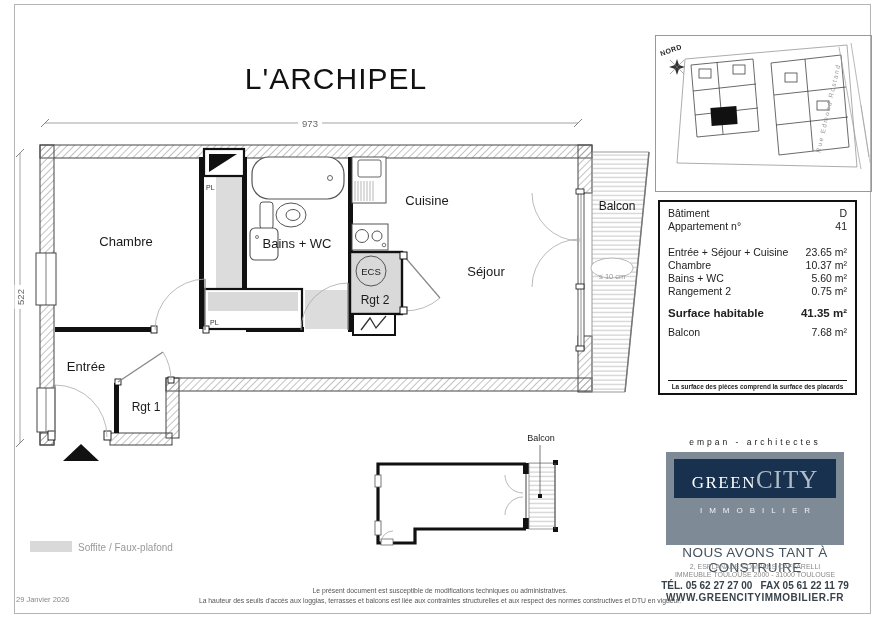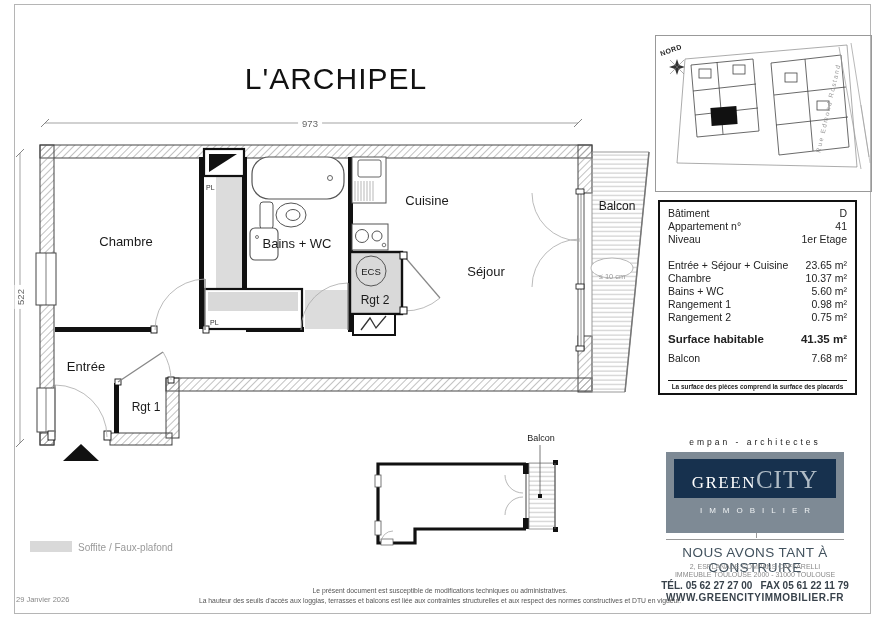--- a/index.html
+++ b/index.html
@@ -22,21 +22,21 @@
   
   #info-box{left:658px;top:200px;width:199px;height:195px;border:2px solid #111;box-sizing:border-box;
             display:flex;flex-direction:column;padding:5px 8px 0 8px;font-size:10.5px;z-index:3;}
   .irow{display:flex;justify-content:space-between;line-height:13px;}
   .gap14{height:13px;} .gap8{height:8px;} .gap6{height:5px;}
   .irow.total{font-weight:bold;font-size:11.5px;line-height:15px;}
   #info-note{margin-top:auto;border-top:1px solid #111;font-size:6.4px;font-weight:bold;text-align:center;
              padding:2px 0 3px 0;}
   
   #architect{left:666px;top:437px;width:178px;text-align:center;font-size:8.5px;letter-spacing:3px;color:#222;}
-  #logo{left:666px;top:452px;width:178px;height:81px;background:#7e8a95;z-index:3;}
+  #logo{left:666px;top:452px;width:178px;height:93px;background:#7e8a95;z-index:3;}
   #logo-navy{margin:7px 8px 0 8px;height:39px;background:#17314e;text-align:center;line-height:41px;}
   #logo-navy .green{font-family:"Liberation Serif",serif;color:#fff;font-size:17px;letter-spacing:1.5px;}
   #logo-navy .city{font-family:"Liberation Serif",serif;color:#b0bcc6;font-size:25px;letter-spacing:1px;}
   #logo-sub{height:27px;line-height:26px;text-align:center;font-size:8px;letter-spacing:7px;color:#eef1f3;padding-left:7px;}
   #logo-tick{left:756px;top:528px;width:1px;height:10px;background:#999;}
   #logo-rule{left:666px;top:539px;width:178px;height:1px;background:#999;}
   #slogan{left:650px;top:545px;width:210px;text-align:center;font-size:13.5px;color:#42525e;letter-spacing:.4px;}
   #addr1,#addr2{left:666px;width:178px;text-align:center;font-size:7px;color:#8a8a8a;}
   #addr1{top:563px;} #addr2{top:571px;}
   #phones,#website{left:648px;width:214px;text-align:center;font-size:10px;font-weight:bold;color:#38424b;}
@@ -273,40 +273,32 @@
 
 <div class="abs" id="info-box">
   <div class="irow">
       <span>Bâtiment</span>
       <span>D</span>
     </div>
   <div class="irow">
       <span>Appartement n°</span>
       <span>41</span>
     </div>
-  <div class="irow">
-      <span>Niveau</span>
-      <span>1er Etage</span>
-    </div>
   <div class="gap14"></div>
   <div class="irow">
       <span>Entrée + Séjour + Cuisine</span>
       <span>23.65 m²</span>
     </div>
   <div class="irow">
       <span>Chambre</span>
       <span>10.37 m²</span>
     </div>
   <div class="irow">
       <span>Bains + WC</span>
       <span>5.60 m²</span>
-    </div>
-  <div class="irow">
-      <span>Rangement 1</span>
-      <span>0.98 m²</span>
     </div>
   <div class="irow">
       <span>Rangement 2</span>
       <span>0.75 m²</span>
     </div>
   <div class="gap8"></div>
   <div class="irow total">
       <span>Surface habitable</span>
       <span>41.35 m²</span>
     </div>

